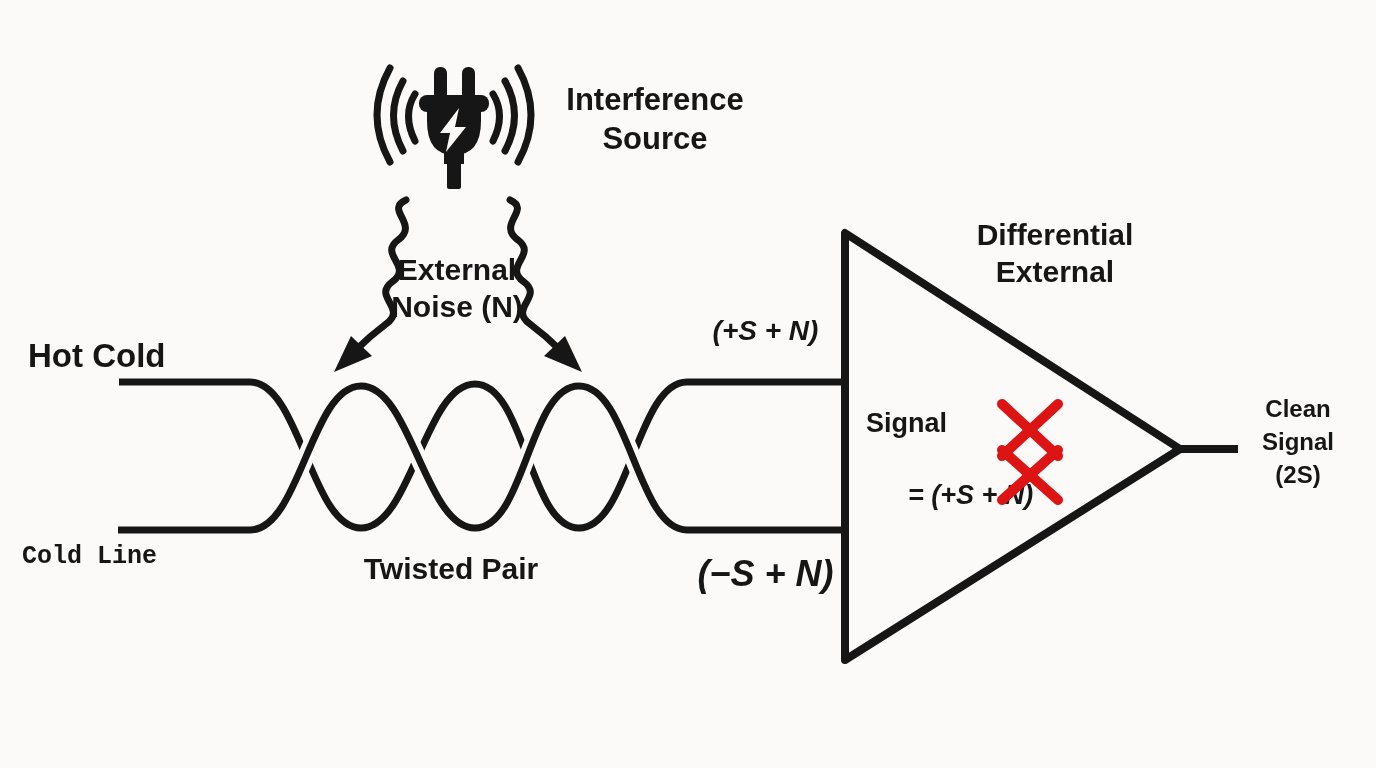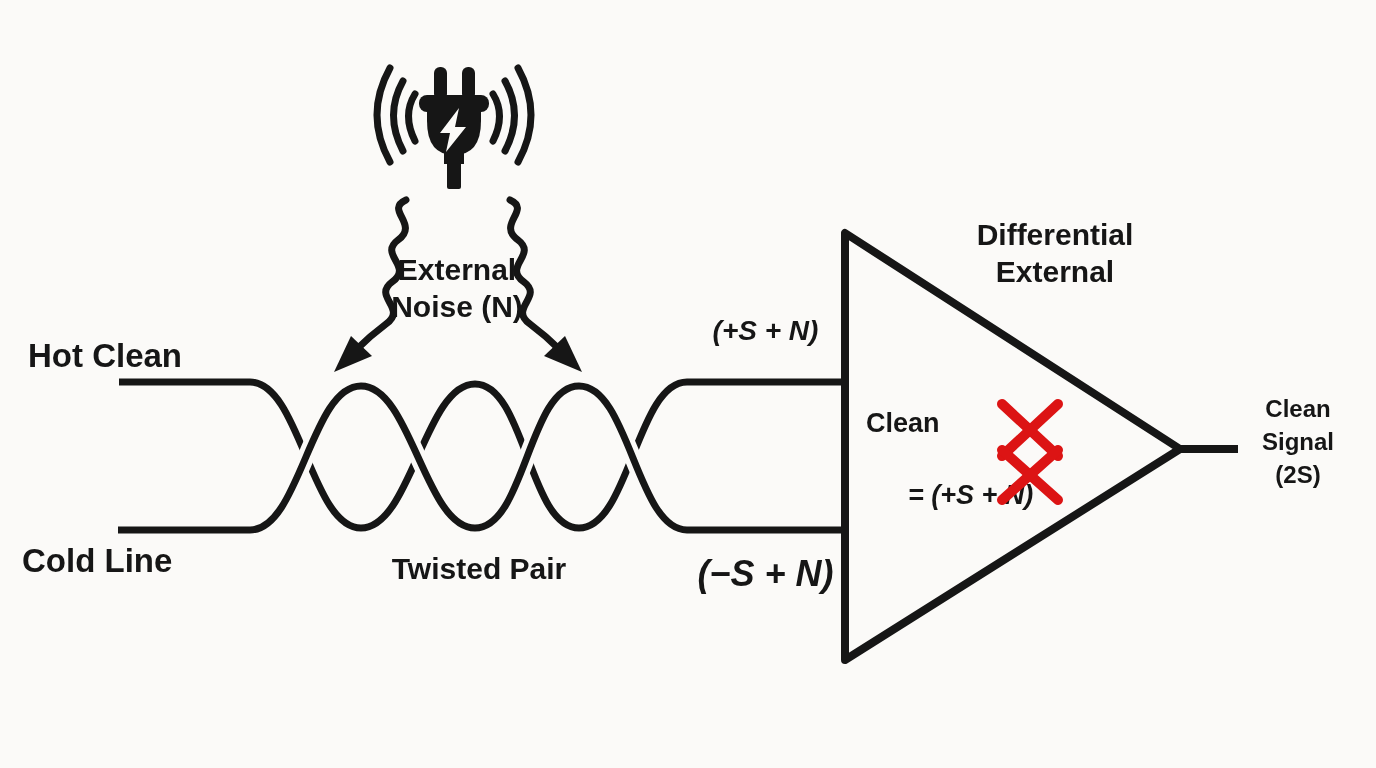--- a/index.html
+++ b/index.html
@@ -20,24 +20,24 @@
   .label {
     position: absolute;
     font-weight: 700;
     color: #161616;
     white-space: pre-line;
   }
   .center { text-align: center; }
   .math { font-style: italic; }
 
   .hot-line      { left: 28px;  top: 337px; font-size: 33px; }
-  .cold-line     { left: 22px;  top: 542px; font-size: 33px; }
+  .cold-line     { left: 22px;  top: 542px; font-size: 25px; font-family: Liberation Mono, monospace; }
   .interference  { left: 555px; top: 80px;  width: 200px; font-size: 31px; line-height: 1.26; }
   .ext-noise     { left: 377px; top: 251px; width: 160px; font-size: 30px; line-height: 1.24; }
-  .twisted-pair  { left: 364px; top: 552px; width: 230px; font-size: 30px; }
+  .twisted-pair  { left: 336px; top: 552px; width: 230px; font-size: 30px; }
   .sig-top       { left: 693px; top: 315px; width: 145px; font-size: 28px; }
   .sig-bottom    { left: 693px; top: 553px; width: 145px; font-size: 36px; }
   .diff-amp      { left: 950px; top: 217px; width: 210px; font-size: 30px; line-height: 1.22; }
   .clean-signal  { left: 1242px; top: 392px; width: 112px; font-size: 24px; line-height: 1.38; }
 
   .output-block  { left: 866px; top: 372px; font-size: 27px; }
   .output-block .oline { height: 41px; line-height: 41px; }
   .output-block .indent { padding-left: 42px; }
 </style>
 </head>
@@ -82,30 +82,31 @@
 
     <path d="M 250 530 C 300 530 311 386 361 386 C 411 386 425 528 475 528 C 525 528 529 386 579 386 C 629 386 637 530 687 530" stroke="#fbfaf8" stroke-width="17" fill="none"></path>
 
     <path d="M 118 530 H 250 C 300 530 311 386 361 386 C 411 386 425 528 475 528 C 525 528 529 386 579 386 C 629 386 637 530 687 530 H 845" stroke="#161616" stroke-width="7" fill="none" stroke-linejoin="round"></path>
 
     <path d="M 845 233 L 845 660 L 1180 449 Z" stroke="#161616" stroke-width="8" fill="none" stroke-linejoin="round"></path>
 
     <path d="M 1180 449 H 1238" stroke="#161616" stroke-width="8" fill="none"></path>
   </svg>
 
+  <div class="label interference center">Interference Source</div>
   <div class="label ext-noise center">External Noise (N)</div>
-  <div class="label hot-line">Hot Clean</div>
+  <div class="label hot-line">Hot Cold</div>
   <div class="label cold-line">Cold Line</div>
   <div class="label twisted-pair center">Twisted Pair</div>
   <div class="label sig-top center math">(+S + N)</div>
   <div class="label sig-bottom center math">(−S + N)</div>
   <div class="label diff-amp center">Differential External</div>
 
   <div class="label output-block">
-    <div class="oline">Clean</div>
+    <div class="oline">Signal</div>
     <div class="oline indent math">= (+S + N)</div>
   </div>
 
   <div class="label clean-signal center">Clean Signal (2S)</div>
 
   <svg class="layer" viewBox="0 0 1376 768">
     <g stroke="#dc1414" stroke-width="10" stroke-linecap="round">
       <line x1="1002" y1="404" x2="1058" y2="456"></line>
       <line x1="1058" y1="404" x2="1002" y2="456"></line>
     </g>

